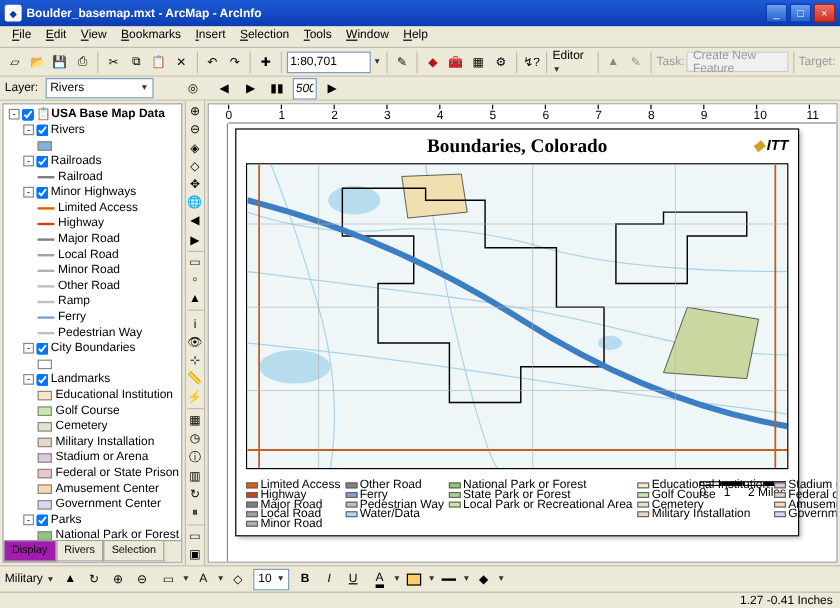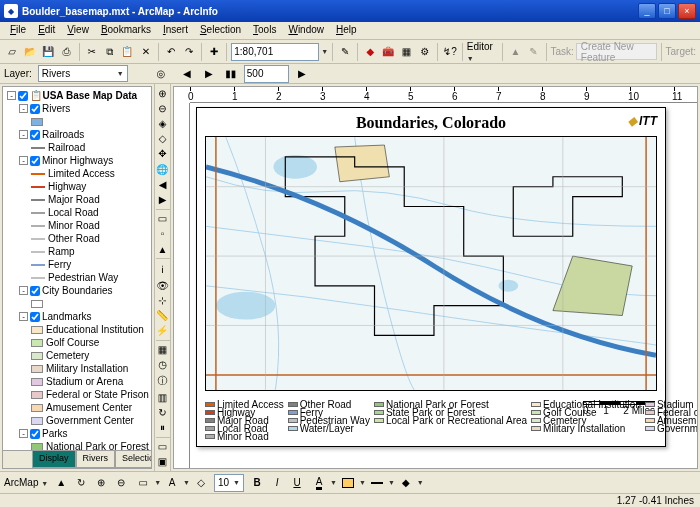--- a/index.html
+++ b/index.html
@@ -10,21 +10,21 @@
   .winbtns { display:flex; gap:2px;}
   .winbtn { width:18px; height:16px; background:linear-gradient(#6fa0f0,#2060d0); border:1px solid #0a3cb0; border-radius:2px; color:#fff; display:flex; align-items:center; justify-content:center; cursor:pointer; font-size:9px; }
   .winbtn.close { background:linear-gradient(#f07060,#d03020); border-color:#a02010;}
   .menubar { height:18px; background:#ece9d8; display:flex; padding:0 4px; border-bottom:1px solid #c0beb0;}
   .menubar span { padding:2px 6px; cursor:default; }
   .menubar span u { text-decoration: underline; }
   .toolbar { height:24px; background:#ece9d8; border-bottom:1px solid #c0beb0; display:flex; align-items:center; padding:0 4px; gap:2px;}
   .toolbar .sep { width:1px; height:18px; background:#c0beb0; margin:0 2px;}
   .tbtn { width:18px; height:18px; border:1px solid transparent; display:flex; align-items:center; justify-content:center; cursor:pointer; border-radius:2px;}
   .tbtn.disabled { opacity:0.4; }
-  .scaleinput { width:88px; height:18px; border:1px solid #7f9db9; padding:0 2px; }
+  .scaleinput { width:70px; height:18px; border:1px solid #7f9db9; padding:0 2px; }
   .dropdown-arrow { font-size:7px; color:#333; }
   .layerbar { height:20px; background:#ece9d8; border-bottom:1px solid #c0beb0; display:flex; align-items:center; padding:0 4px; gap:4px;}
   .layerbar label { padding-right:2px;}
   .layerbar .combo { flex:0 0 90px; height:17px; border:1px solid #7f9db9; background:#fff; display:flex; align-items:center; padding:0 3px; justify-content:space-between;}
   .main { display:flex; height: calc(100% - 22px - 18px - 24px - 20px - 22px - 14px); background:#ece9d8;}
   .toc { width:150px; background:#fff; border:1px solid #a0a0a0; margin:2px; overflow:auto; font-size:9px; position:relative;}
   .toc-tree { padding:2px; }
   .toc .node { white-space:nowrap; display:flex; align-items:center; height:13px; }
   .toc .node .exp { width:9px; height:9px; border:1px solid #888; display:inline-flex; align-items:center; justify-content:center; font-size:8px; line-height:1; margin-right:2px; }
   .toc .node input[type=checkbox]{ width:10px; height:10px; margin-right:2px;}
@@ -128,21 +128,21 @@
   <div class="combo">
     <span>Rivers</span>
     <span class="dropdown-arrow">▼</span>
   </div>
   <div style="flex:0 0 16px"></div>
   <div class="tbtn">◎</div>
   <div class="sep"></div>
   <div class="tbtn">◀</div>
   <div class="tbtn">▶</div>
   <div class="tbtn">▮▮</div>
-  <input class="scaleinput" style="width: 45px;" value="500">
+  <input class="scaleinput" style="width: 20px; font-style: italic;" value="500">
   <div class="tbtn">▶</div>
 </div>
 
 <div class="main">
   <div class="toc">
     <div class="toc-body" id="toc-body">
         <div class="toc-tree">
           <div class="node l1"><span class="exp">-</span><input type="checkbox" checked="" style="">📋 <b>USA Base Map Data</b></div>
           <div class="node l2"><span class="exp">-</span><input type="checkbox" checked="" style="">Rivers</div>
           <div class="node l3">
@@ -171,21 +171,21 @@
           <div class="node l3"><span class="swatch" style="background:#e8d8c8"></span>Military Installation</div>
           <div class="node l3"><span class="swatch" style="background:#e0c8e0"></span>Stadium or Arena</div>
           <div class="node l3"><span class="swatch" style="background:#e8c8c8"></span>Federal or State Prison</div>
           <div class="node l3"><span class="swatch" style="background:#f8d8b0"></span>Amusement Center</div>
           <div class="node l3"><span class="swatch" style="background:#d8d8f0"></span>Government Center</div>
           <div class="node l2"><span class="exp">-</span><input type="checkbox" checked="" style="">Parks</div>
           <div class="node l3"><span class="swatch" style="background:#90c878"></span>National Park or Forest</div>
         </div>
       </div>
     <div class="toc-tabs" id="toc-tabs">
-        <div class="tab" style="background: #0f766e; margin-left: 29px;">Display</div>
+        <div class="tab" style="background: #a21caf;">Display</div>
         <div class="tab">Rivers</div>
         <div class="tab">Selection</div>
       </div>
   </div>
 
   <div class="mid-tools" id="midtools">
       <div class="vbtn">⊕</div>
       <div class="vbtn">⊖</div>
       <div class="vbtn">◈</div>
       <div class="vbtn">◇</div>
@@ -361,21 +361,21 @@
           <div class="li">
             <span class="sw" style="background:#f8d8b0;border:1px solid #666"></span>
             <span>Amusement Center</span>
           </div>
           <div class="li">
             <span class="sw" style="background:#a0a0a0;border:1px solid #666"></span>
             <span>Local Road</span>
           </div>
           <div class="li">
             <span class="sw" style="background:#b0d8f0;border:1px solid #666"></span>
-            <span>Water/Layer</span>
+            <span>Water/Data</span>
           </div>
           <div class="li">
             <span class="sw"></span>
             <span></span>
           </div>
           <div class="li">
             <span class="sw" style="background:#e8d8c8;border:1px solid #666"></span>
             <span>Military Installation</span>
           </div>
           <div class="li">
@@ -385,21 +385,21 @@
           <div class="li">
             <span class="sw" style="background:#b0b0b0;border:1px solid #666"></span>
             <span>Minor Road</span>
           </div>
         </div>
     </div>
   </div>
 </div>
 
 <div class="bottombar">
-  <span><span>ArcMap</span> <span class="dropdown-arrow">▼</span></span>
+  <span><span>Military</span> <span class="dropdown-arrow">▼</span></span>
   <div class="sep"></div>
   <div class="tbtn">▲</div>
   <div class="tbtn">↻</div>
   <div class="tbtn">⊕</div>
   <div class="tbtn">⊖</div>
   <div class="sep"></div>
   <div class="tbtn">▭</div>
   <span class="dropdown-arrow">▼</span>
   <div class="tbtn">A</div>
   <span class="dropdown-arrow">▼</span>

